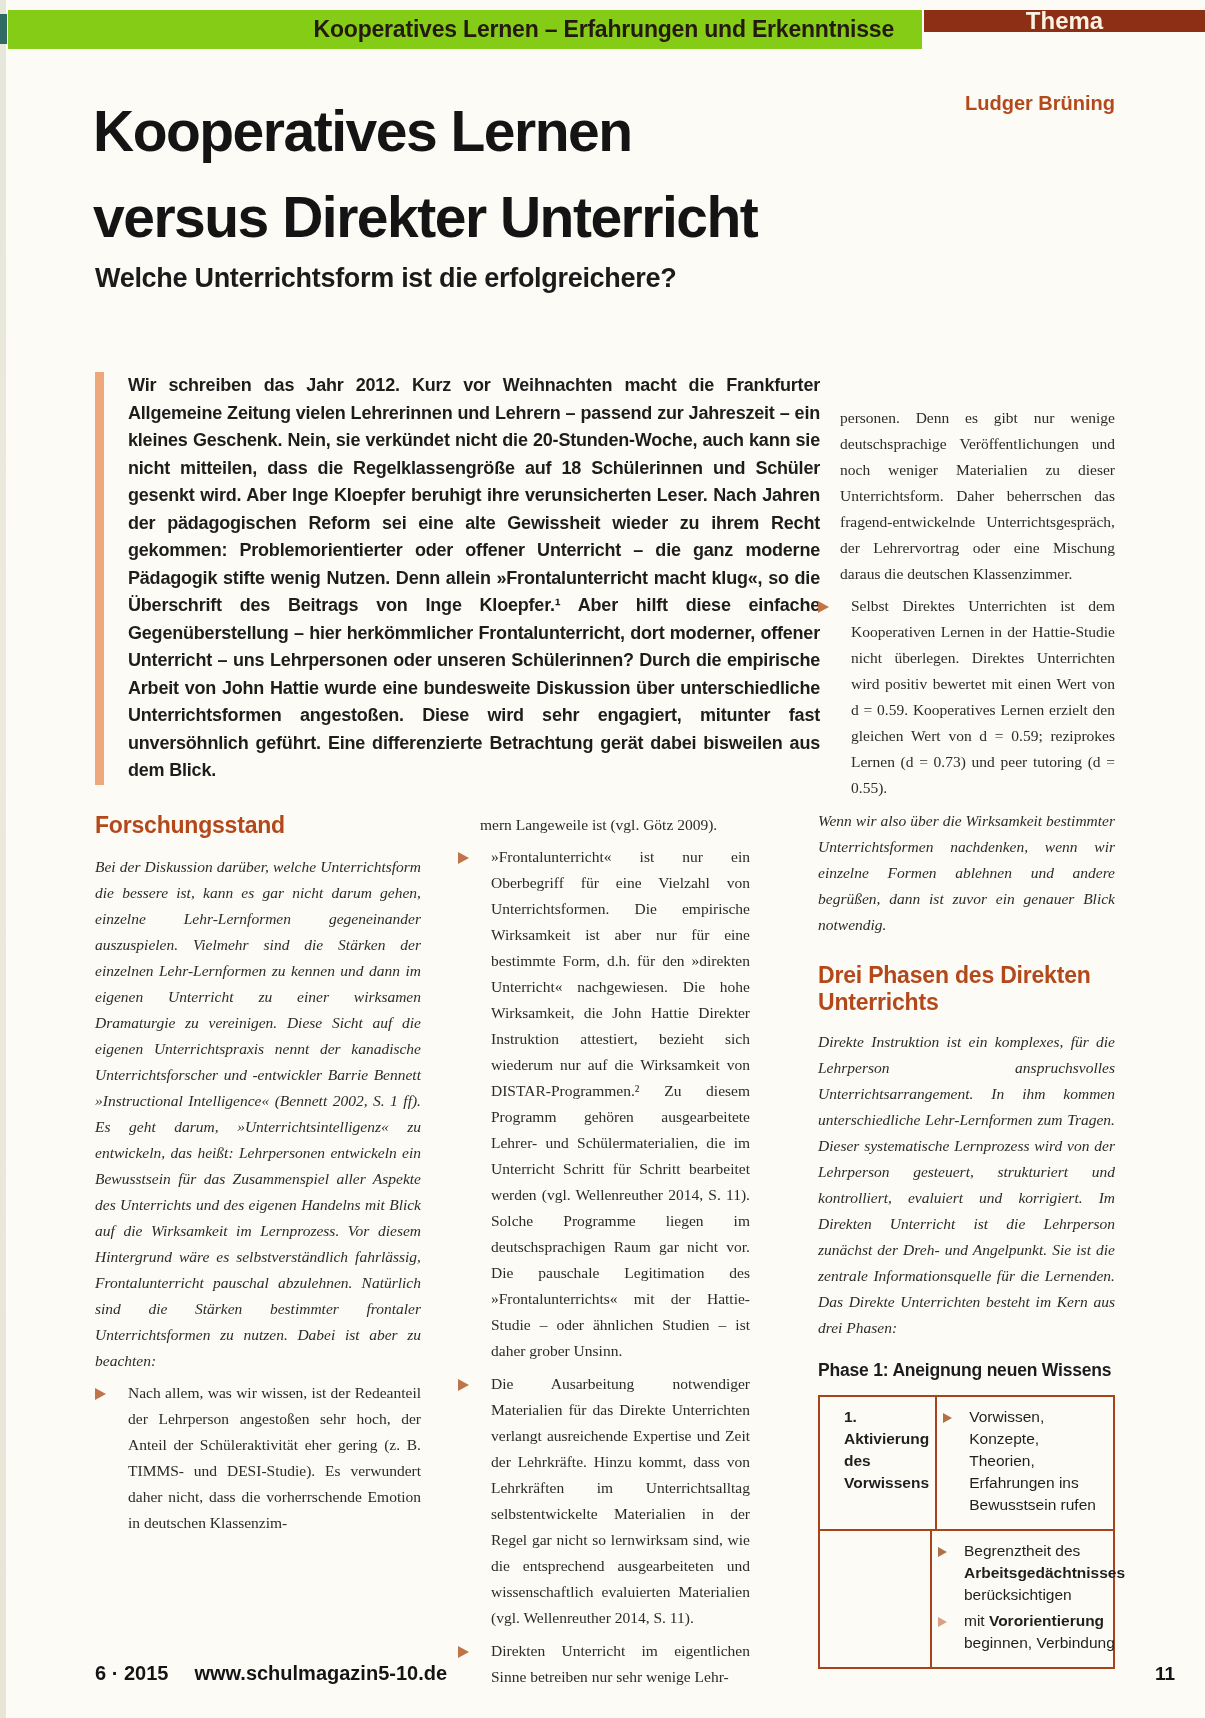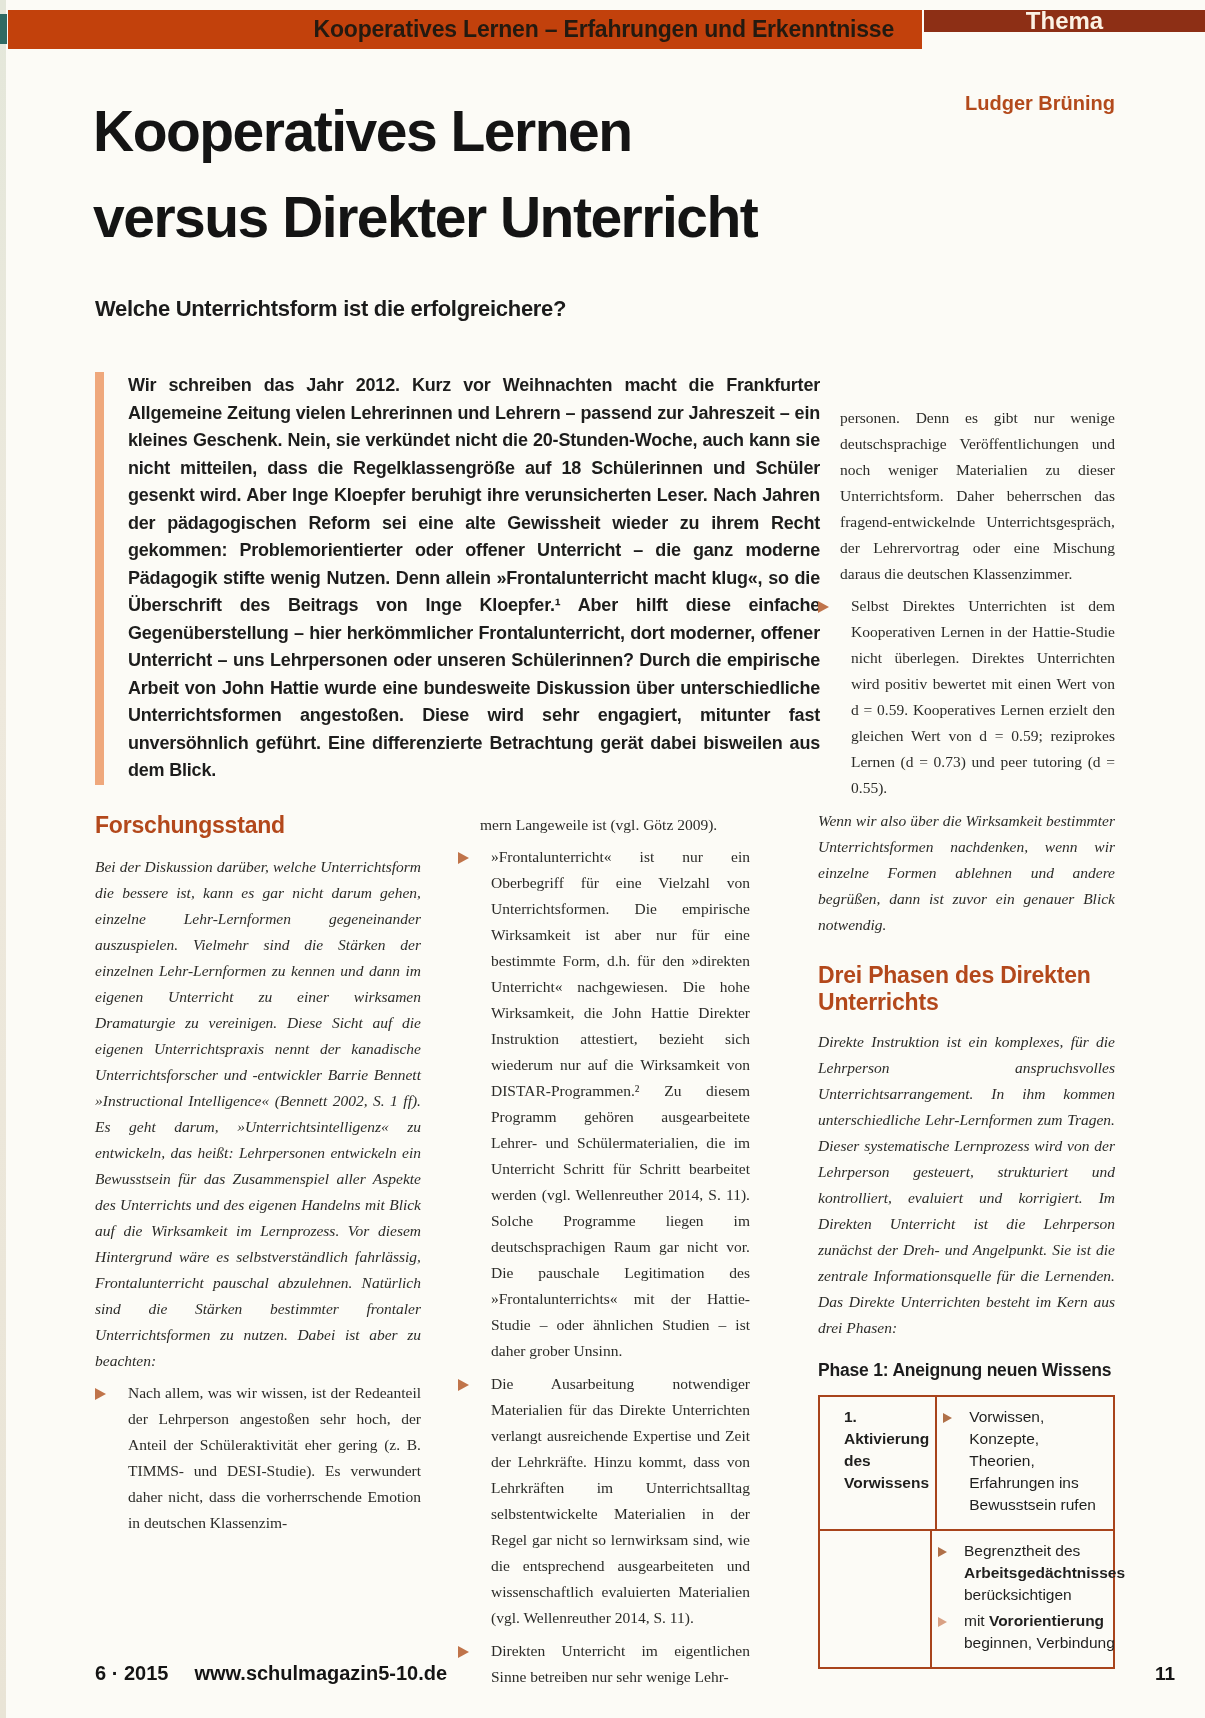--- a/index.html
+++ b/index.html
@@ -7,34 +7,34 @@
     width:1205px;height:1718px;position:relative;overflow:hidden;
     background:#fcfbf6;
     font-family:"Liberation Sans","DejaVu Sans",sans-serif;
     color:#1d1d1b;
   }
   
   .scan-strip{position:absolute;left:0;top:0;width:6px;height:1718px;background:linear-gradient(#e4e7da,#eee9dd 40%,#e9e4d6);}
   .scan-mark{position:absolute;left:0;top:14px;width:7px;height:30px;background:#2f6a63;}
 
   
-  .band-tan{position:absolute;left:8px;top:10px;width:914px;height:39px;background:#c2410c;
+  .band-tan{position:absolute;left:8px;top:10px;width:914px;height:39px;background:#84cc16;
     display:flex;align-items:center;justify-content:flex-end;padding-right:28px;box-sizing:border-box;}
   .band-tan span{font-size:23px;font-weight:bold;color:#241a10;letter-spacing:-0.2px;}
   .band-red{position:absolute;left:924px;top:10px;width:281px;height:22px;background:#8d2f15;
     display:flex;align-items:center;justify-content:center;}
   .band-red span{font-size:24px;font-weight:bold;color:#fbf2e4;}
 
   .author{position:absolute;top:92px;left:818px;width:297px;text-align:right;
     font-size:20px;font-weight:bold;color:#b34a1c;}
 
   .title{position:absolute;left:93px;top:88px;width:900px;
     font-size:57px;line-height:86px;font-weight:bold;color:#141414;letter-spacing:-1.5px;}
   .subtitle{position:absolute;left:95px;top:263px;width:800px;
-    font-size:22px;font-weight:bold;color:#1b1b1b;letter-spacing:-0.3px;margin-top:33px;}
+    font-size:27px;font-weight:bold;color:#1b1b1b;letter-spacing:-0.3px;}
 
   .intro{position:absolute;left:95px;top:372px;width:692px;
     border-left:9px solid #efa87c;padding-left:24px;
     font-size:18px;line-height:27.5px;font-weight:bold;color:#1d1d1c;
     letter-spacing:-0.2px;text-align:justify;}
 
   
   .col{position:absolute;font-family:"Liberation Serif","DejaVu Serif",serif;
     font-size:15.5px;line-height:26px;color:#2b2b28;text-align:justify;}
   .col1{left:95px;top:812px;width:326px;}

